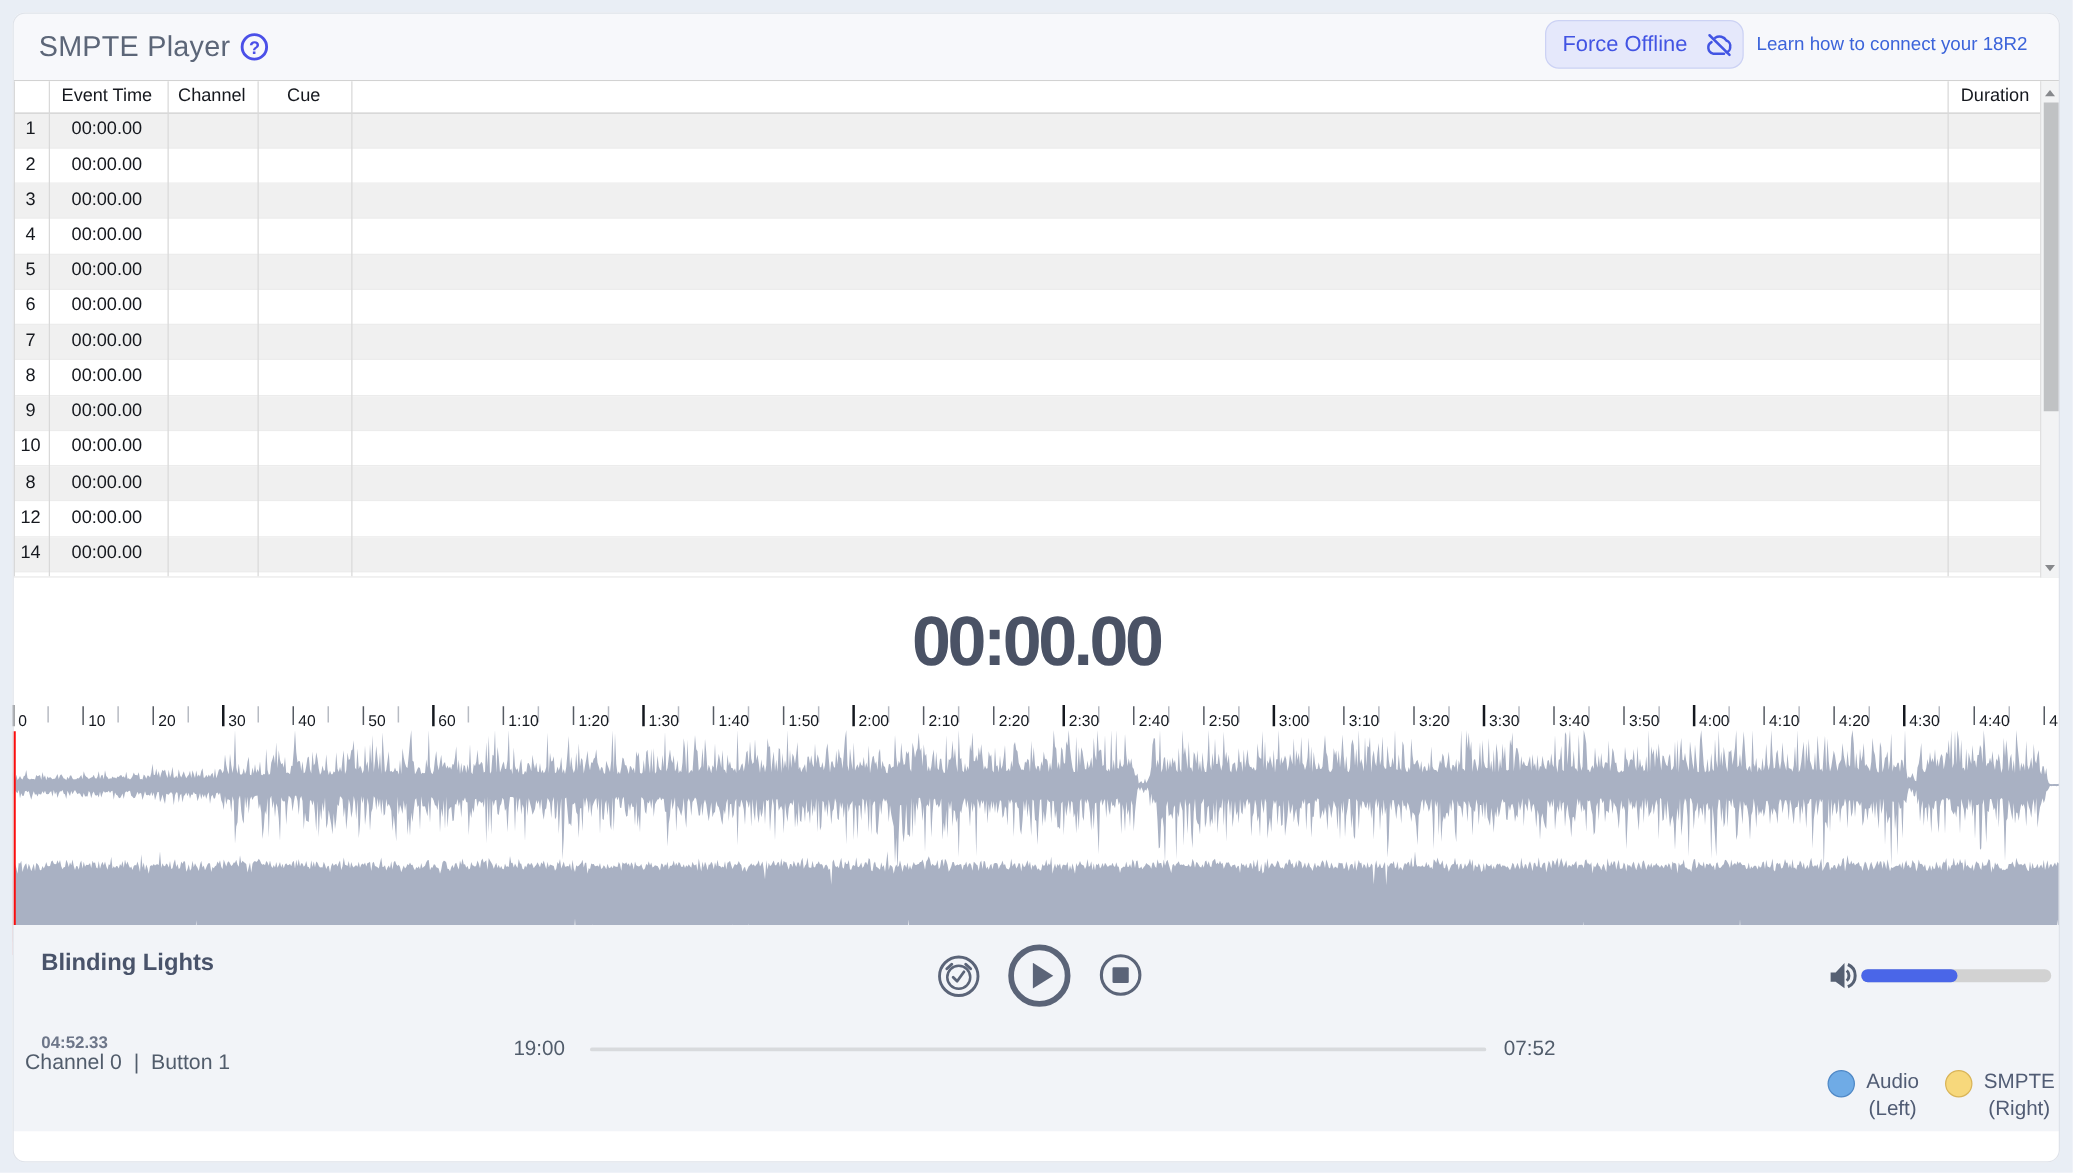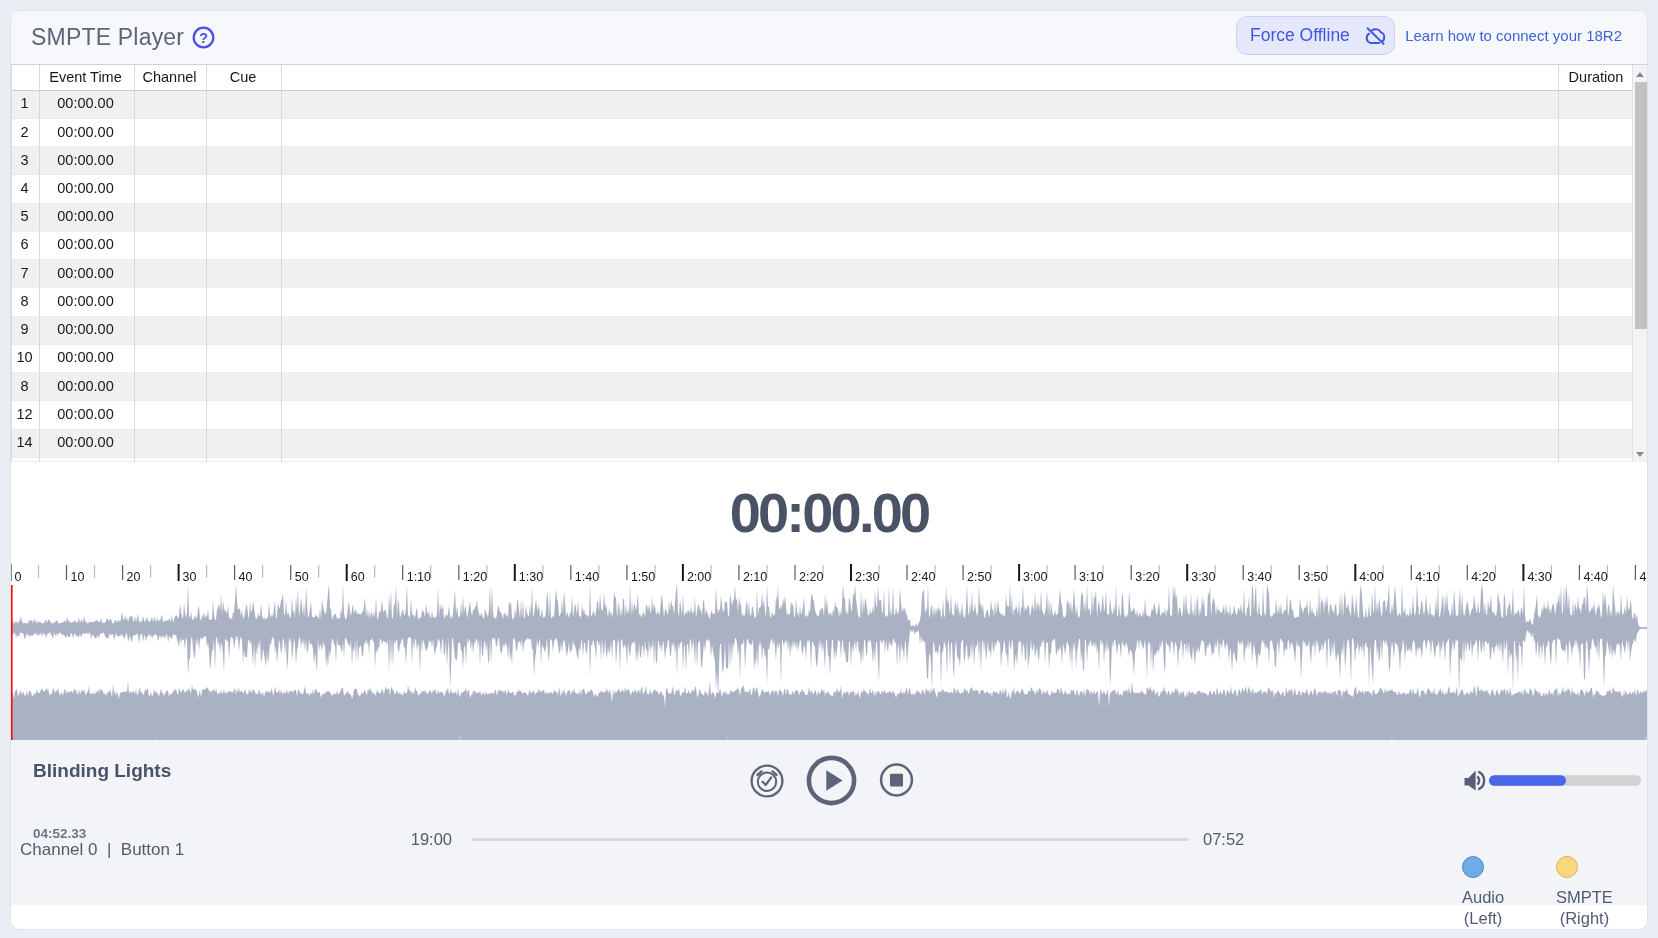--- a/index.html
+++ b/index.html
@@ -31,21 +31,21 @@
 .footer { position:absolute; left:0; top:730px; width:1638px; height:165px; background:#f2f4f8; }
 .song { position:absolute; left:23px; top:20px; font-size:19px; font-weight:bold; color:#49536a; }
 .dur { position:absolute; left:23px; top:47px; font-size:13.5px; font-weight:bold; color:#6d7689;margin-top:39px; }
 .chan { position:absolute; left:10px; top:89px; font-size:17px; color:#515c6b;margin-top:11px; }
 .t0 { position:absolute; left:352px; top:89.5px; width:90px; text-align:right; font-size:16.5px; color:#515c6b; }
 .t1 { position:absolute; left:1193px; top:89.5px; font-size:16.5px; color:#515c6b; }
 .pbar { position:absolute; left:461.5px; top:97.5px; width:717px; height:3.5px; border-radius:2px; background:#d8dadd; }
 .ctrl { position:absolute; left:730px; top:13px; }
 .vol { position:absolute; left:1448px; top:18px; }
 .legend { position:absolute; left:0; top:115px; width:1638px; }
-.litem { position:absolute; display:flex; align-items:flex-start; gap:9px; top:0;flex-direction:column; }
+.litem { position:absolute; display:flex; align-items:flex-start; gap:9px; top:0; }
 .lcirc { width:22px; height:22px; border-radius:50%; margin-top:0.5px; }
 .lc-a { background:#6fabe6; border:1.5px solid #4f88c6; }
 .lc-s { background:#f7d87c; border:1.5px solid #d9b458; }
 .ltxt { font-size:16.5px; color:#515c74; line-height:21.5px; text-align:center; }
 </style>
 </head>
 <body>
 <div class="card">
   <div class="titlebar">
     <div class="title">SMPTE Player</div>

